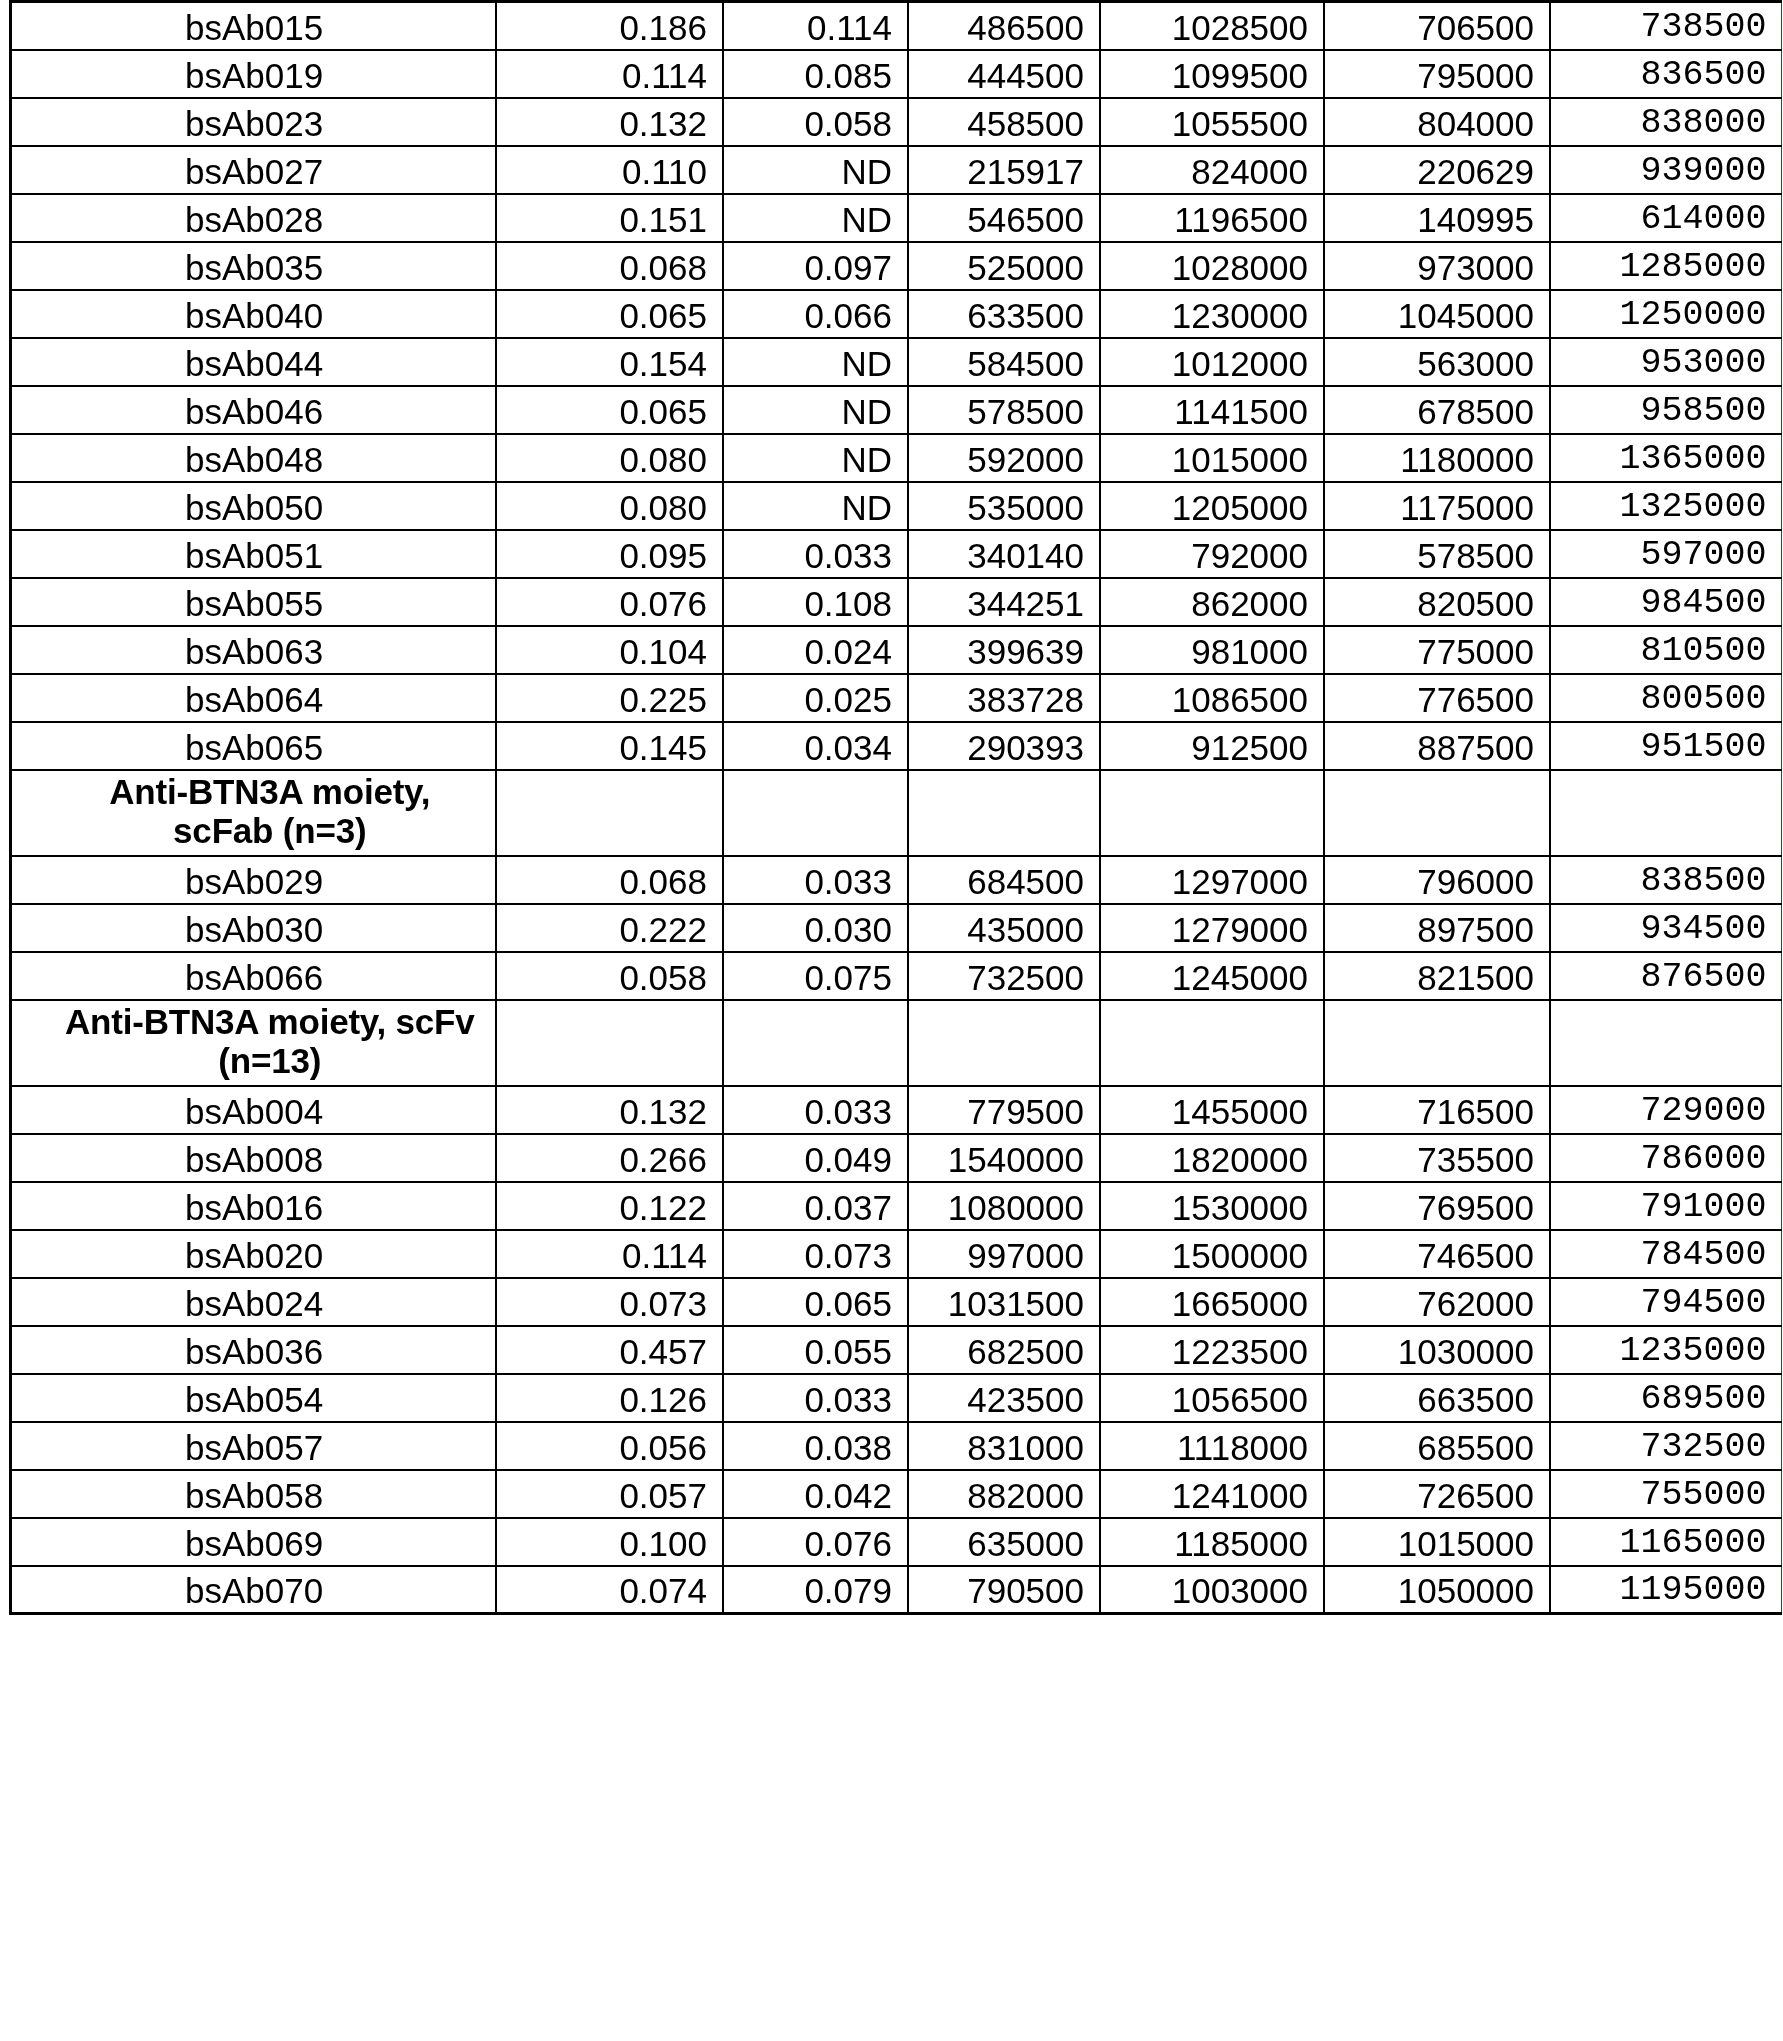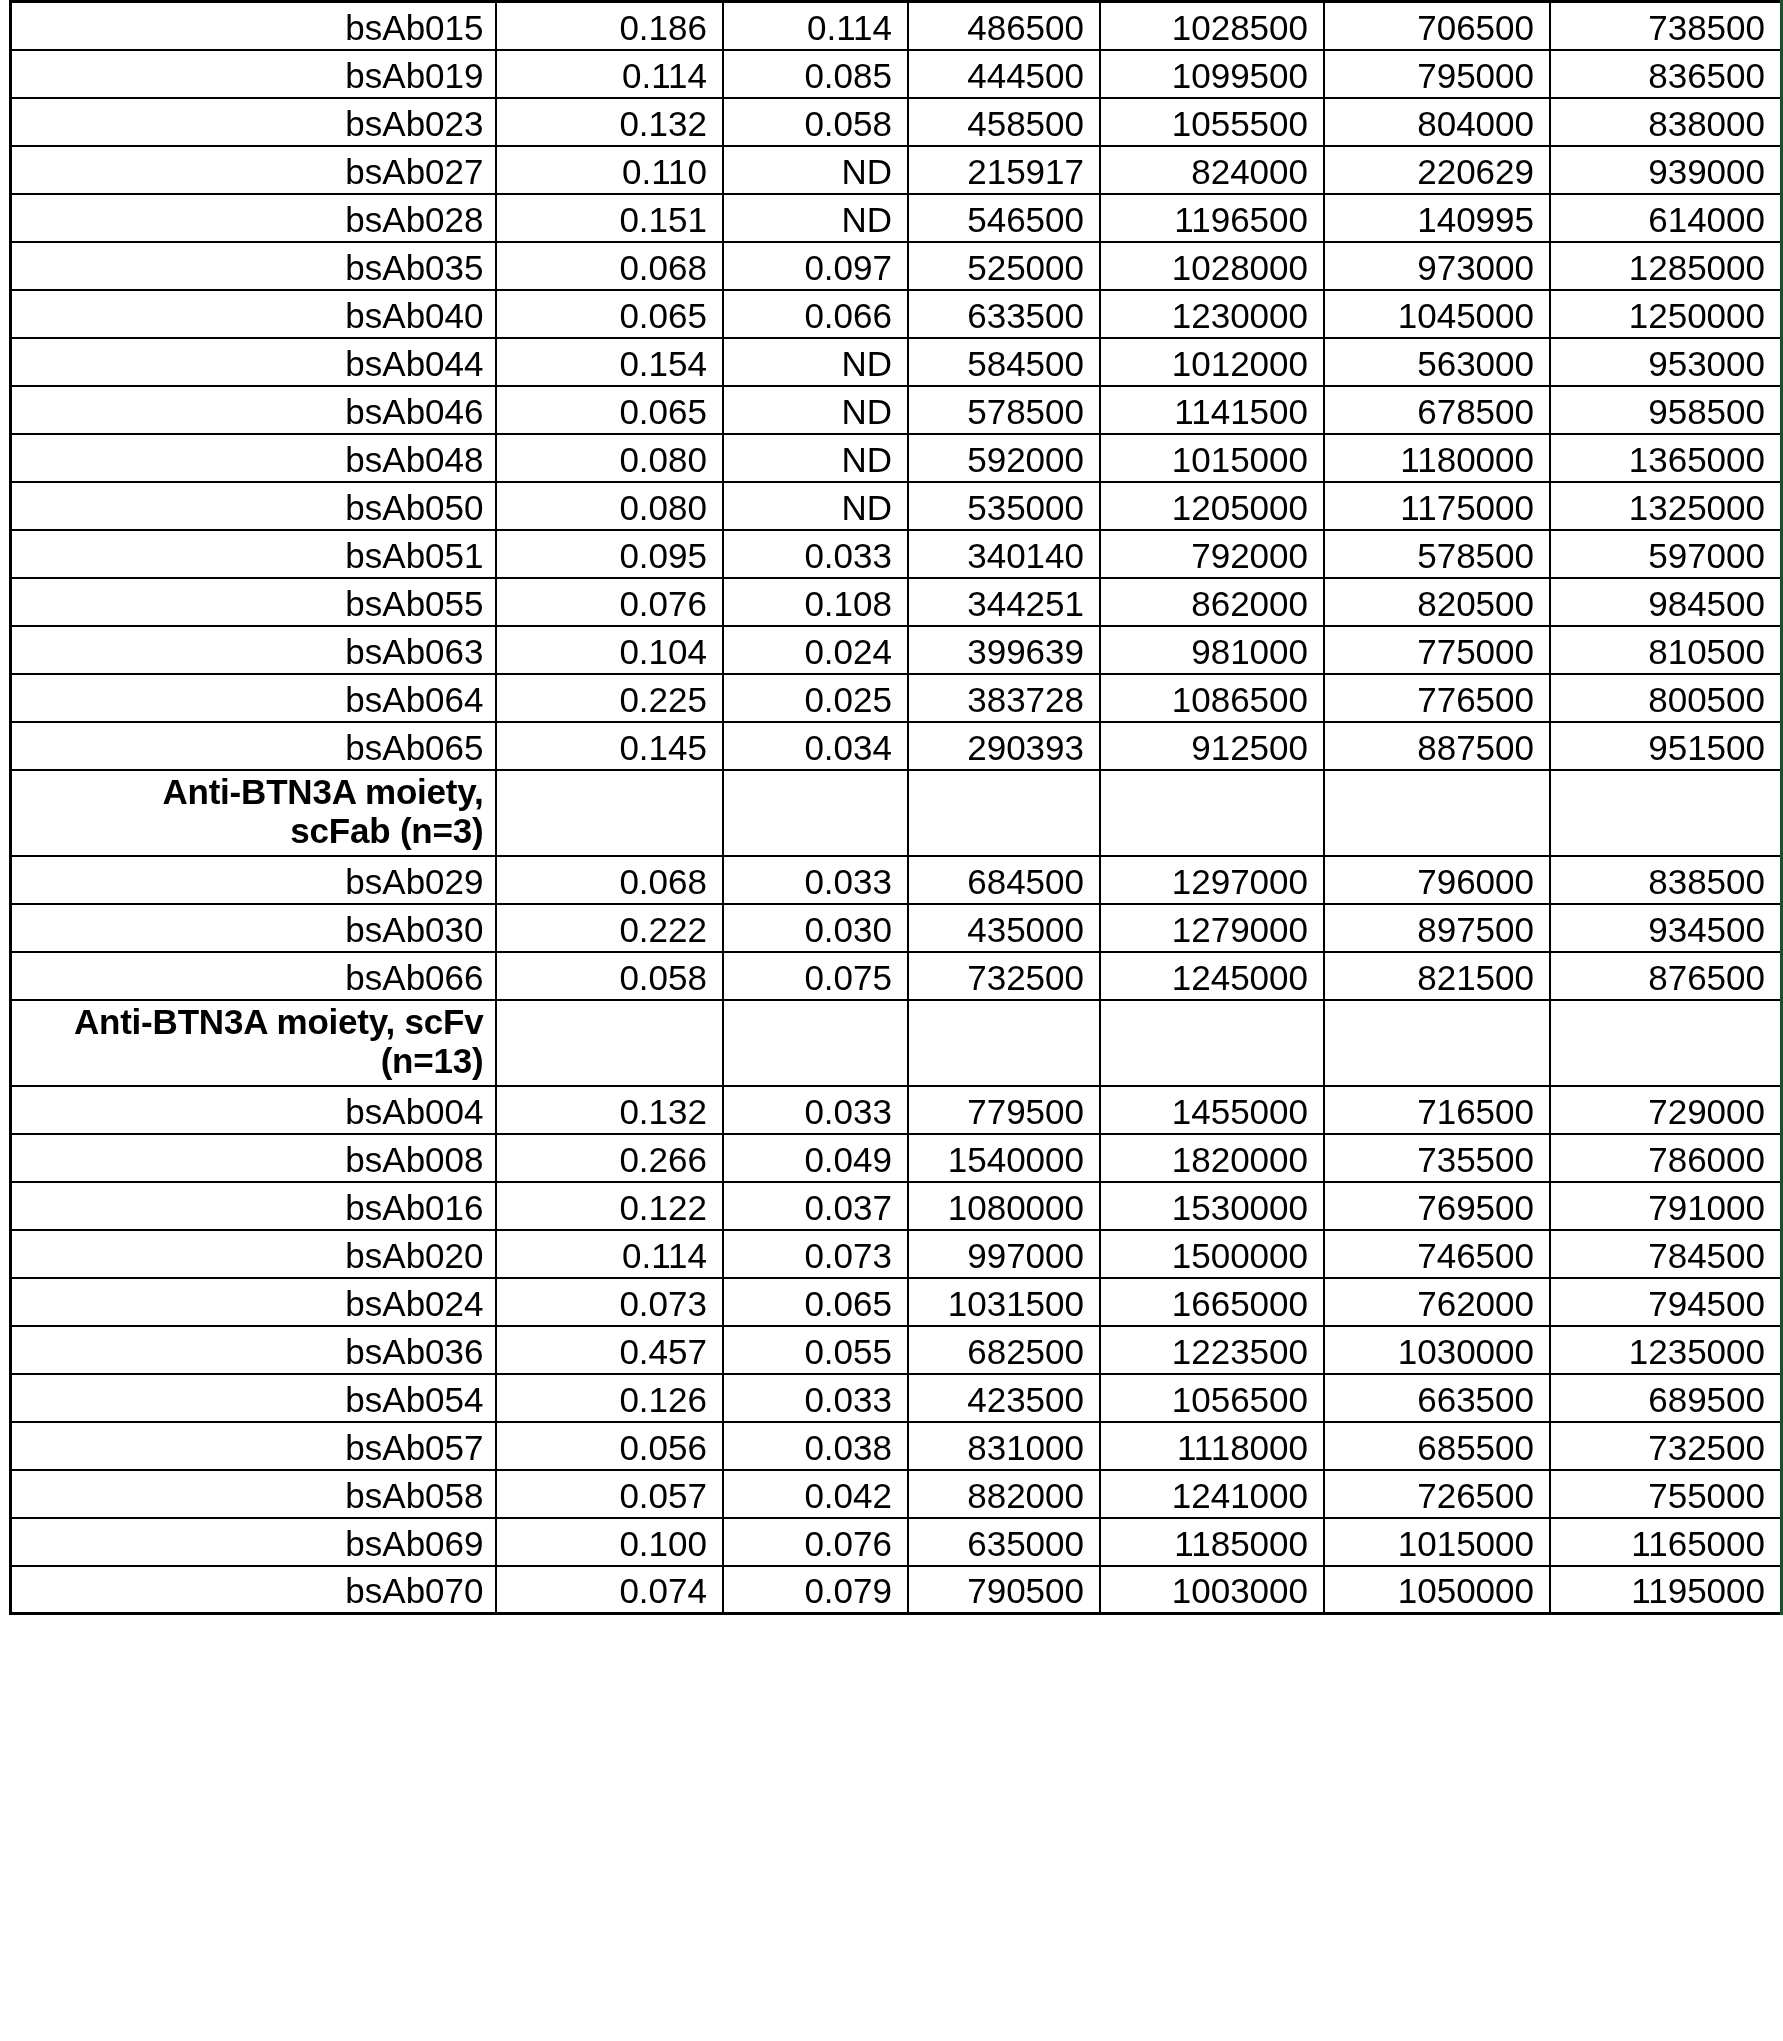--- a/index.html
+++ b/index.html
@@ -36,29 +36,30 @@
     font-size: 35px;
     line-height: 1.06;
     padding: 2.7px 11px 2.7px 11px;
     vertical-align: bottom;
     height: 43px;
     box-sizing: border-box;
     white-space: nowrap;
   }
   table.data-table td.col-name {
     border-left: 3.6px solid #000000;
-    text-align: right;
+    text-align: center;
     padding-left: 12.7px;
   }
   table.data-table td.num {
     text-align: right;
     padding-right: 14.5px;
   }
   table.data-table td.last-col {
-    border-right: 4px solid #14532d;
+    border-right: 1px solid #14532d;
+    font-family: Liberation Mono, monospace;
   }
   tr.section-row td.col-name {
     font-weight: bold;
     white-space: normal;
     vertical-align: top;
     line-height: 1.12;
     padding-top: 1.8px;
     letter-spacing: -0.2px;
     padding-left: 44px;
   }

